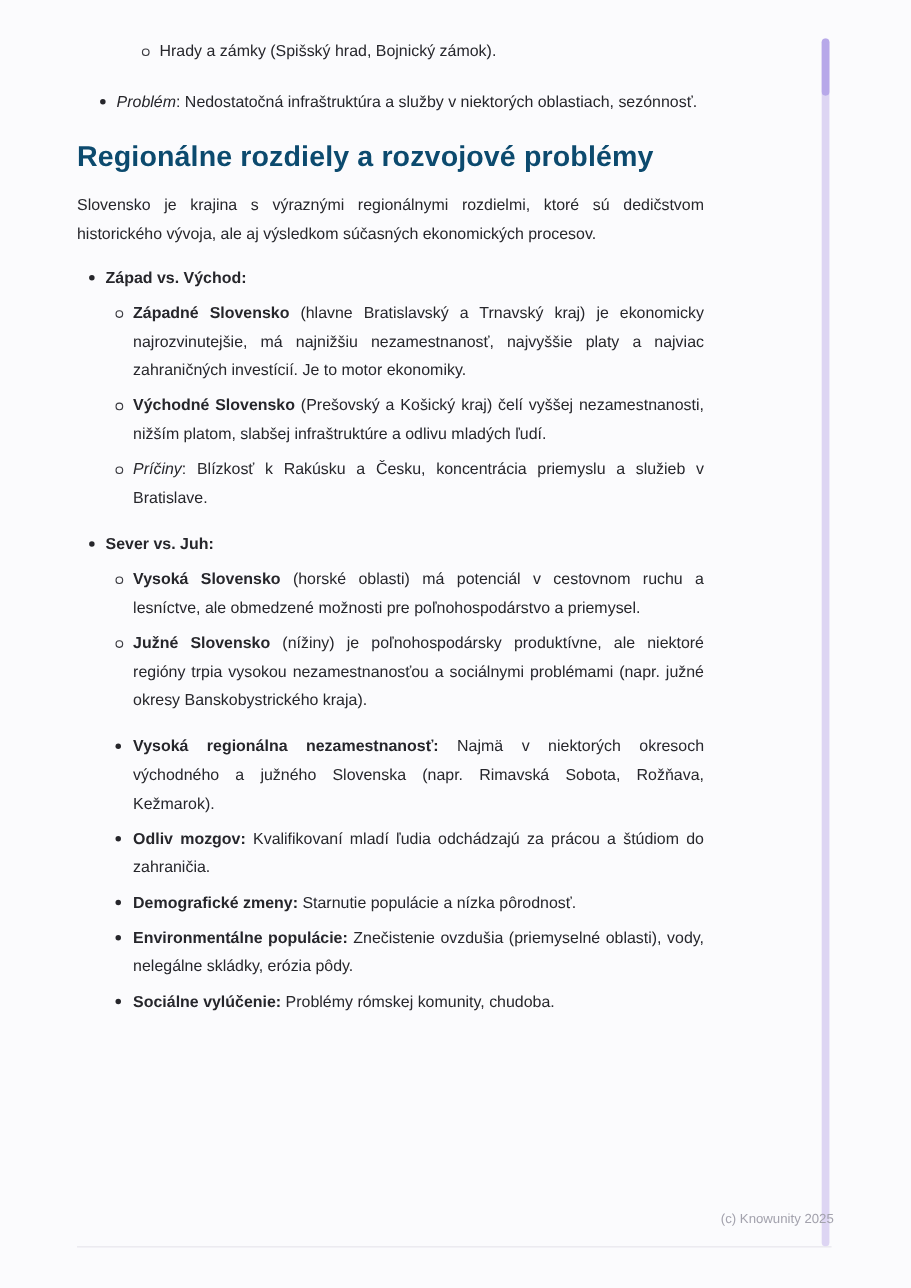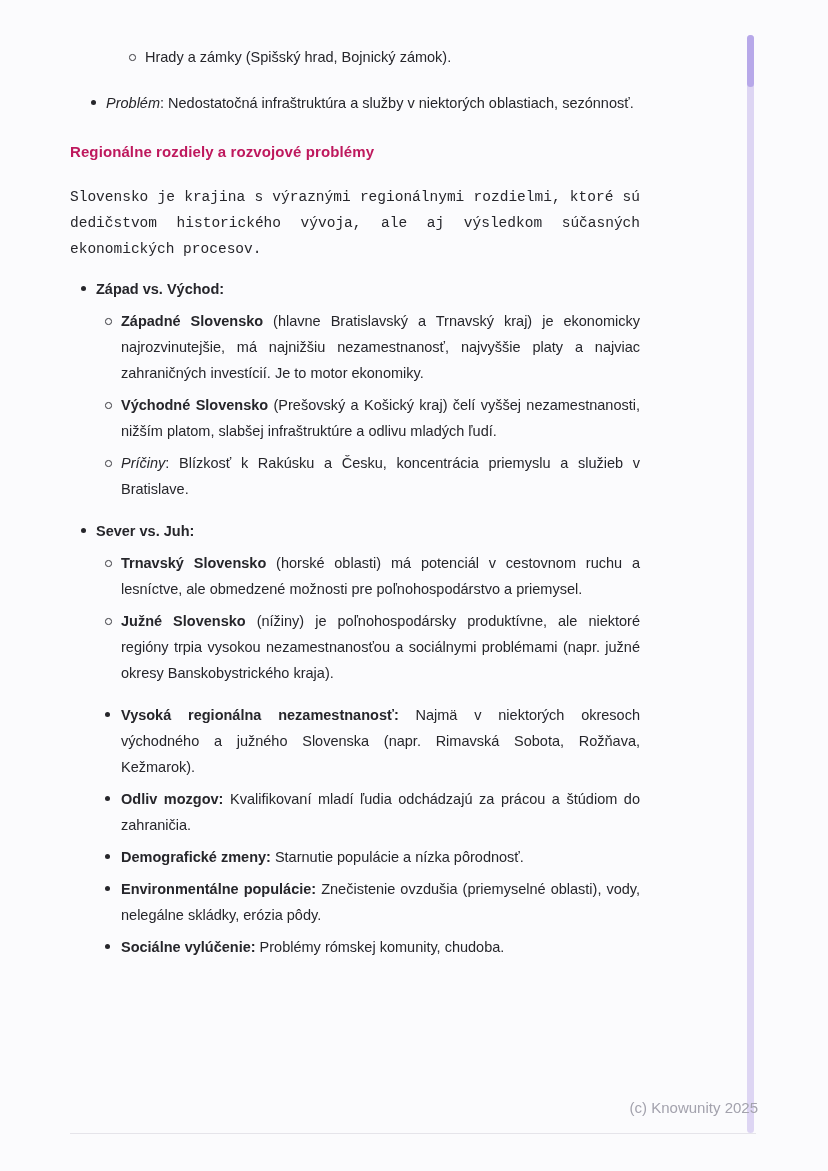--- a/index.html
+++ b/index.html
@@ -5,58 +5,58 @@
   html, body { margin: 0; padding: 0; }
   body {
     width: 828px; height: 1171px;
     position: relative;
     background: #fbfbfd;
     font-family: "Liberation Sans", "DejaVu Sans", sans-serif;
     color: #26262b;
     overflow: hidden;
   }
   .content {
-    position: absolute; left: 70px; top: 44px; width: 570px;
+    position: absolute; left: 70px; top: 34px; width: 570px;
     font-size: 14.5px; line-height: 26px;
   }
   p { margin: 0; }
   .txt { text-align: justify; }
   .li { position: relative; }
   .marker { position: absolute; top: 10px; width: 5px; height: 5px; border-radius: 50%; }
   .m-disc { background: #26262b; }
   .m-circle { width: 4.5px; height: 4.5px; border: 1.3px solid #3a3a40; background: transparent; }
   .pre-castles { padding-left: 75px; }
   .pre-castles .marker { left: 59px; }
   .pre-problem { padding-left: 36px; margin-top: 20px; }
   .pre-problem .marker { left: 21px; }
   .heading {
-    color: #be185d; font-size: 15px; line-height: 28px;
+    color: #0c4a6e; font-size: 26px; line-height: 28px;
     font-weight: 700; margin: 22px 0 18px; letter-spacing: 0.1px;
   }
-  .intro { text-align: justify; margin: 0 0 14px; font-family: Liberation Mono, monospace; }
+  .intro { text-align: justify; margin: 0 0 14px; }
   .group { margin-bottom: 16px; }
   .l1 { padding-left: 26px; margin-bottom: 6px; }
   .l1 .marker { left: 11px; }
   .l1 .txt { font-weight: 700; }
   .l2 { padding-left: 51px; margin-bottom: 6px; }
   .l2 .marker { left: 35px; }
   strong { font-weight: 700; }
   .i { font-style: italic; }
   .scrollbar-track {
     position: absolute; right: 74px; top: 35px; width: 7px; height: 1098px;
     background: #ddd5f3; border-radius: 4px; z-index: 1;
   }
   .scrollbar-thumb {
     position: absolute; left: 0; top: 0; width: 7px; height: 52px;
     background: #b7a8e9; border-radius: 4px;
   }
   .divider { position: absolute; left: 70px; right: 72px; top: 1133px; height: 1px; background: #e5e4ea; }
   .footer {
     position: absolute; right: 70px; top: 1102px;
-    font-size: 15px; line-height: 12px; color: #a3a2ad; z-index: 2;
+    font-size: 12px; line-height: 12px; color: #a3a2ad; z-index: 2;
   }
 </style>
 </head>
 <body>
 
 <div class="page">
 
   <main class="content">
 
     <div class="li pre-castles">
@@ -92,21 +92,21 @@
       </div>
     </section>
 
     <section class="group">
       <div class="li l1">
         <span class="marker m-disc"></span>
         <p class="txt">Sever vs. Juh:</p>
       </div>
       <div class="li l2">
         <span class="marker m-circle"></span>
-        <p class="txt"><strong>Trnavský Slovensko</strong><span> (horské oblasti) má potenciál v cestovnom ruchu a lesníctve, ale obmedzené možnosti pre poľnohospodárstvo a priemysel.</span></p>
+        <p class="txt"><strong>Vysoká Slovensko</strong><span> (horské oblasti) má potenciál v cestovnom ruchu a lesníctve, ale obmedzené možnosti pre poľnohospodárstvo a priemysel.</span></p>
       </div>
       <div class="li l2">
         <span class="marker m-circle"></span>
         <p class="txt"><strong>Južné Slovensko</strong><span> (nížiny) je poľnohospodársky produktívne, ale niektoré regióny trpia vysokou nezamestnanosťou a sociálnymi problémami (napr. južné okresy Banskobystrického kraja).</span></p>
       </div>
     </section>
 
     <section class="group">
       <div class="li l2">
         <span class="marker m-disc"></span>

